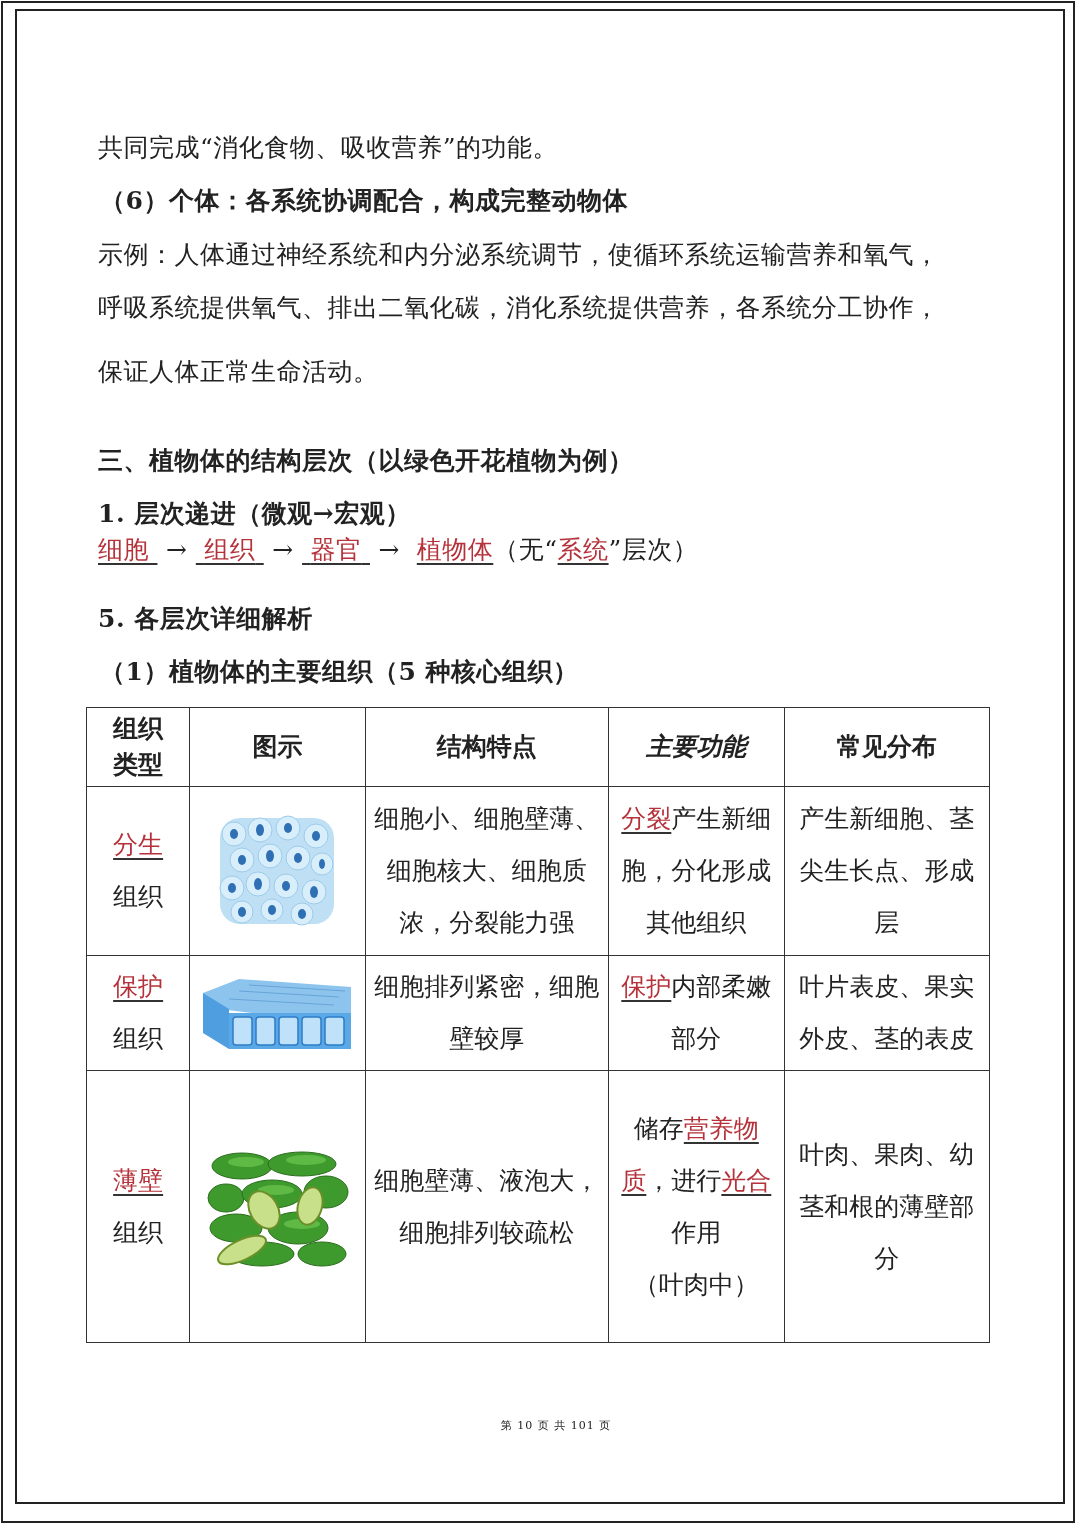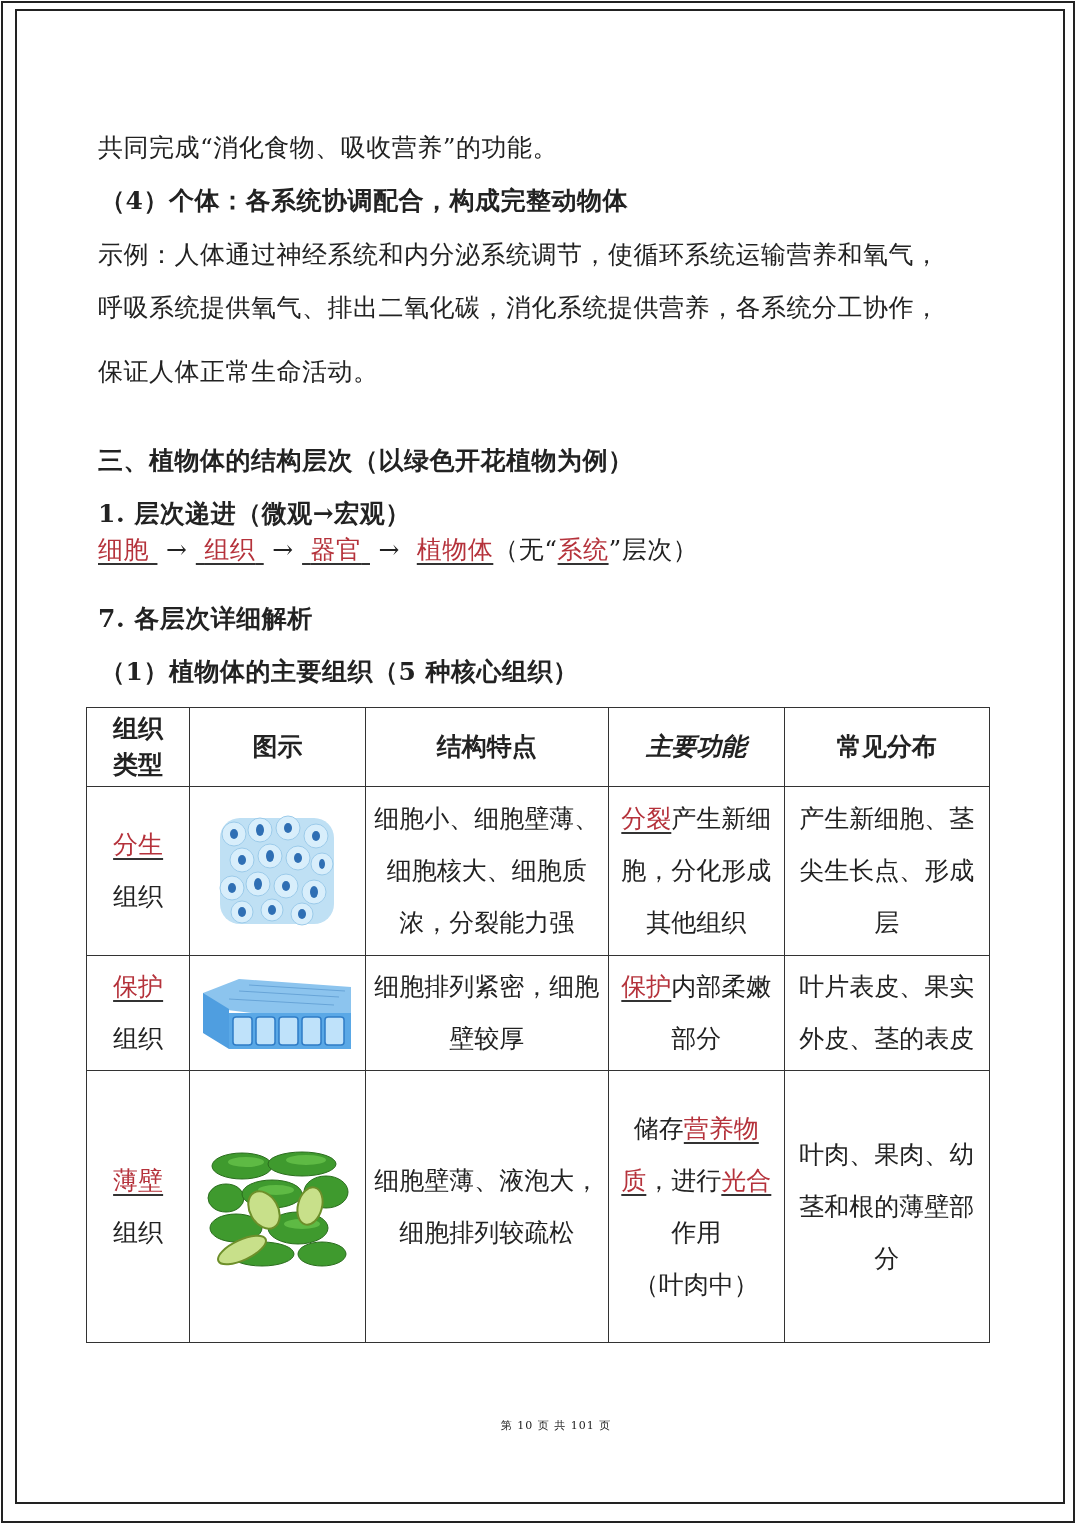--- a/index.html
+++ b/index.html
@@ -21,39 +21,39 @@
   .footer { position: absolute; left: 0; width: 1080px; top: 1418px; text-align: center; font-size: 11px; letter-spacing: 1px; padding-left: 16px; }
   .img-box { display: flex; align-items: center; justify-content: center; }
 </style>
 </head>
 <body>
 
 <div class="frame-outer"></div>
 <div class="frame-inner"></div>
 
 <div class="para" style="top:133px">共同完成“消化食物、吸收营养”的功能。</div>
-<div class="para bold" style="top:186px; left:100px">（4）个体：各系统协调配合，构成完整动物体</div>
+<div class="para bold" style="top:186px; left:100px">（6）个体：各系统协调配合，构成完整动物体</div>
 <div class="para" style="top:240px">示例：人体通过神经系统和内分泌系统调节，使循环系统运输营养和氧气，</div>
 <div class="para" style="top:293px">呼吸系统提供氧气、排出二氧化碳，消化系统提供营养，各系统分工协作，</div>
 <div class="para" style="top:357px">保证人体正常生命活动。</div>
 
 <div class="para bold" style="top:446px">三、植物体的结构层次（以绿色开花植物为例）</div>
 <div class="para bold" style="top:499px">1. 层次递进（微观→宏观）</div>
 
 <div class="para" style="top:535px">
   <span class="red">细胞</span><span class="blank">&nbsp;</span>
   <span>→</span>
   <span class="blank">&nbsp;<span class="red">组织</span>&nbsp;</span>
   <span>→</span>
   <span class="blank">&nbsp;<span class="red">器官</span>&nbsp;</span>
   <span>→</span>
   &nbsp;<span class="red">植物体</span><span>（无“</span><span class="red">系统</span><span>”层次）</span>
 </div>
 
-<div class="para bold" style="top:604px">7. 各层次详细解析</div>
+<div class="para bold" style="top:604px">5. 各层次详细解析</div>
 <div class="para bold" style="top:657px; left:100px">（1）植物体的主要组织（5 种核心组织）</div>
 
 <table class="tissue">
   <tbody>
       <tr>
     <th class="c1"><span>组织</span><br><span>类型</span></th>
     <th class="c2">图示</th>
     <th class="c3">结构特点</th>
     <th class="c4">主要功能</th>
     <th class="c5">常见分布</th>

